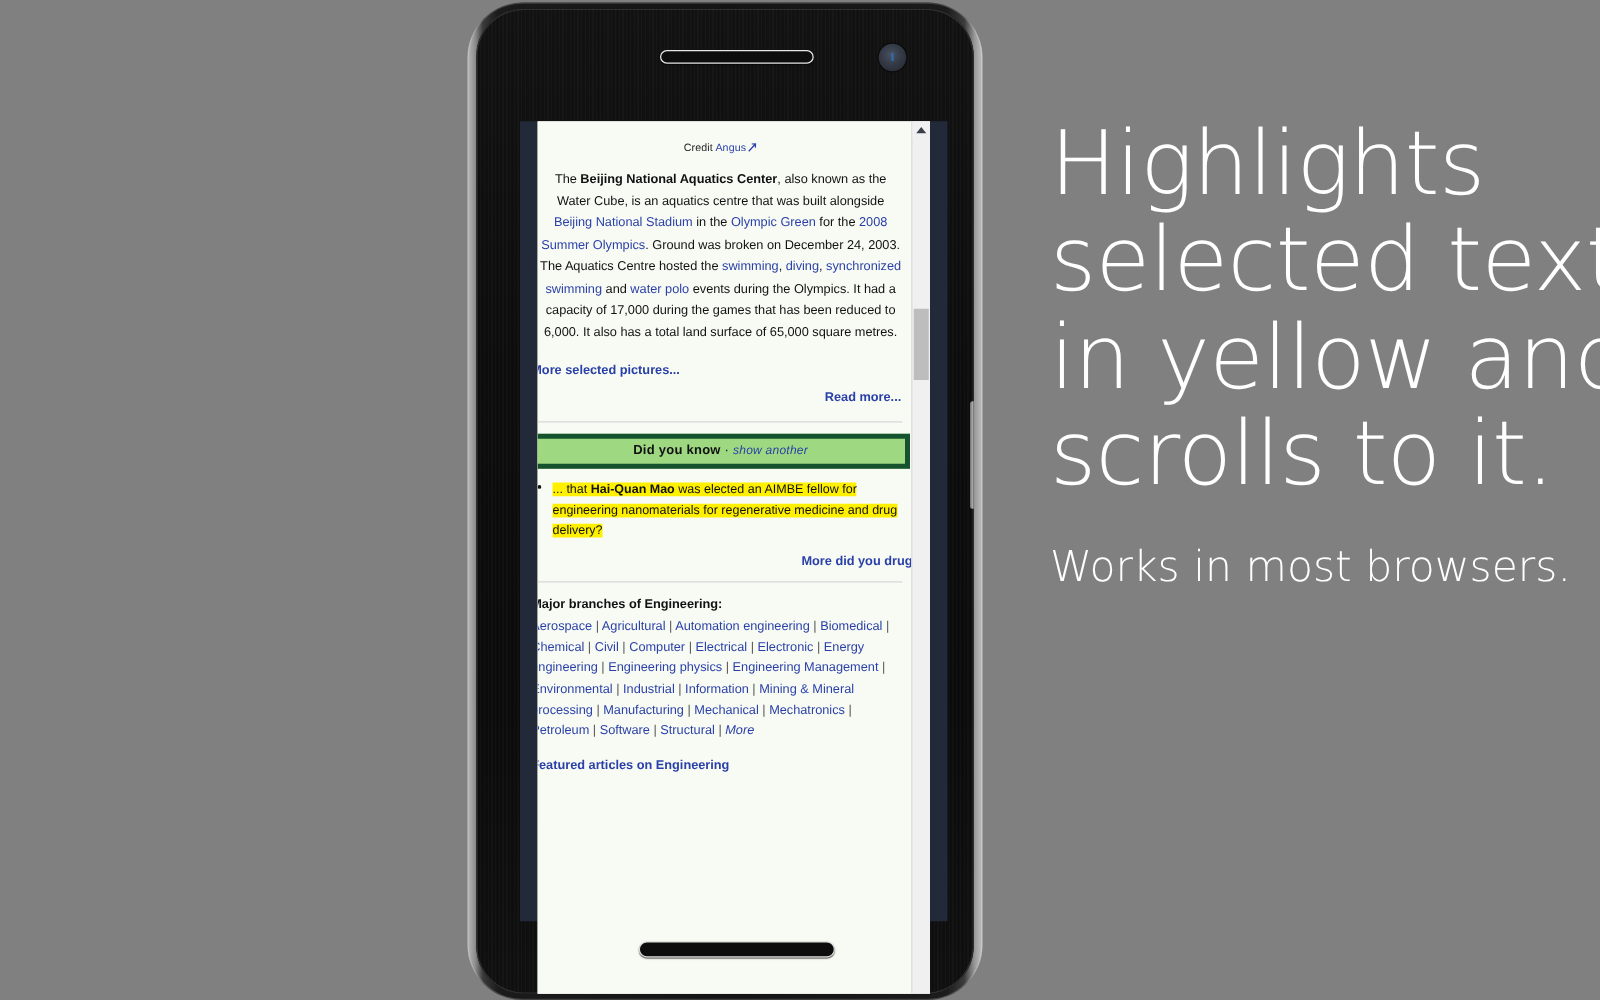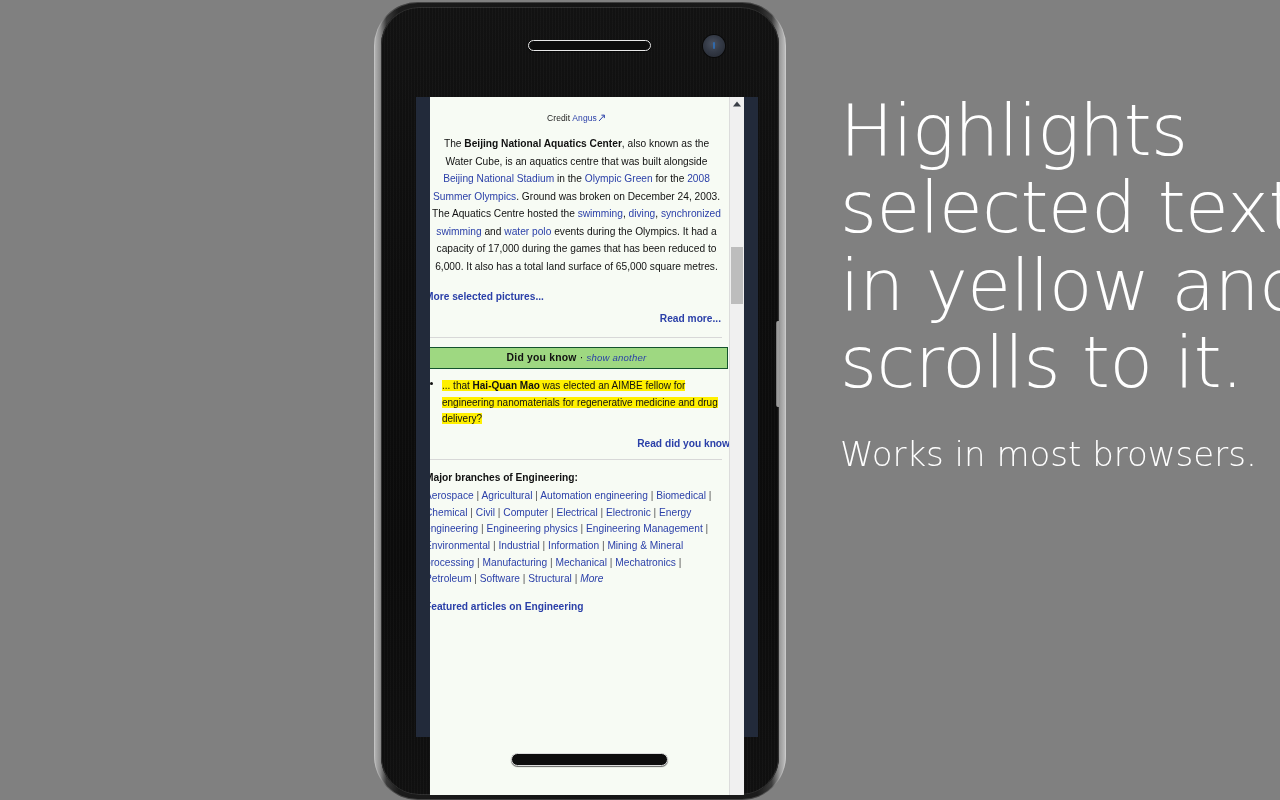--- a/index.html
+++ b/index.html
@@ -115,21 +115,21 @@
     position:absolute;right:0;bottom:0;color:#2a3fa8;font-weight:bold;
   }
 
   .hr-sep{
     border:0;border-top:1px solid #d8d8d8;margin:10px 8px 0 2px;
   }
 
   .sec-head{
     margin:9px 2px 0 2px;
     background:#9ed881;
-    border:1px solid #14532d;
+    border:4px solid #14532d;
     text-align:center;
     font-weight:bold;
     font-size:10.4px;
     color:#111;
     padding:4px 0 5px 0;
     letter-spacing:.2px;
   }
   .sec-head .sub{
     font-weight:normal;font-style:italic;color:#2a3fa8;font-size:9.6px;
   }
@@ -259,21 +259,21 @@
 
           <div class="sec-head">
             <span>Did you know</span><span class="dot"> · </span><span class="sub">show another</span>
           </div>
 
           <div class="dyk-body">
             <span class="dyk-bullet"></span>
             <mark class="hl"><span>... that </span><b>Hai-Quan Mao</b><span> was elected an AIMBE fellow for engineering nanomaterials for regenerative medicine and drug delivery?</span></mark>
           </div>
 
-          <div class="dyk-more">Read did you know</div>
+          <div class="dyk-more">More did you drug</div>
 
           <hr class="hr-sep">
 
 
           <div class="articles-body">
             <div class="lead">Major branches of Engineering:</div>
             <div id="branch-list"><a href="#">Aerospace</a><span class="sep"> | </span><a href="#">Agricultural</a><span class="sep"> | </span><a href="#">Automation engineering</a><span class="sep"> | </span><a href="#">Biomedical</a><span class="sep"> | </span><a href="#">Chemical</a><span class="sep"> | </span><a href="#">Civil</a><span class="sep"> | </span><a href="#">Computer</a><span class="sep"> | </span><a href="#">Electrical</a><span class="sep"> | </span><a href="#">Electronic</a><span class="sep"> | </span><a href="#">Energy engineering</a><span class="sep"> | </span><a href="#">Engineering physics</a><span class="sep"> | </span><a href="#">Engineering Management</a><span class="sep"> | </span><a href="#">Environmental</a><span class="sep"> | </span><a href="#">Industrial</a><span class="sep"> | </span><a href="#">Information</a><span class="sep"> | </span><a href="#">Mining &amp; Mineral processing</a><span class="sep"> | </span><a href="#">Manufacturing</a><span class="sep"> | </span><a href="#">Mechanical</a><span class="sep"> | </span><a href="#">Mechatronics</a><span class="sep"> | </span><a href="#">Petroleum</a><span class="sep"> | </span><a href="#">Software</a><span class="sep"> | </span><a href="#">Structural</a><span class="sep"> | </span><span class="more-it">More</span></div>
             <div class="featured">Featured articles on Engineering</div>
           </div>
 

